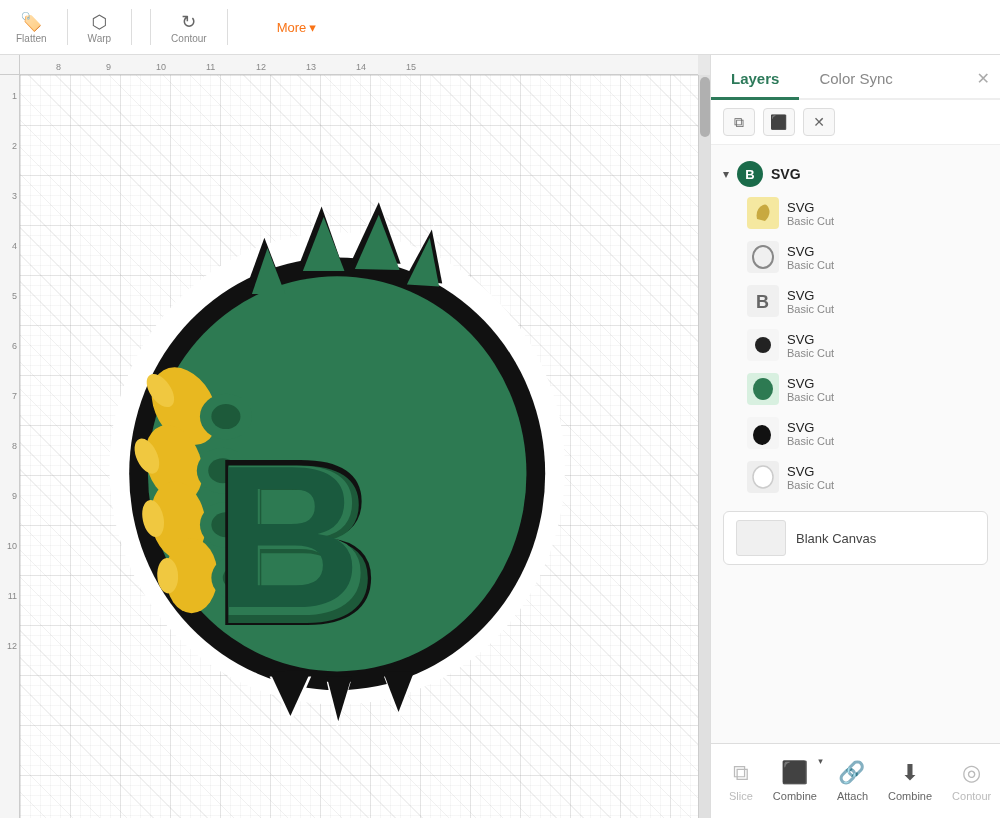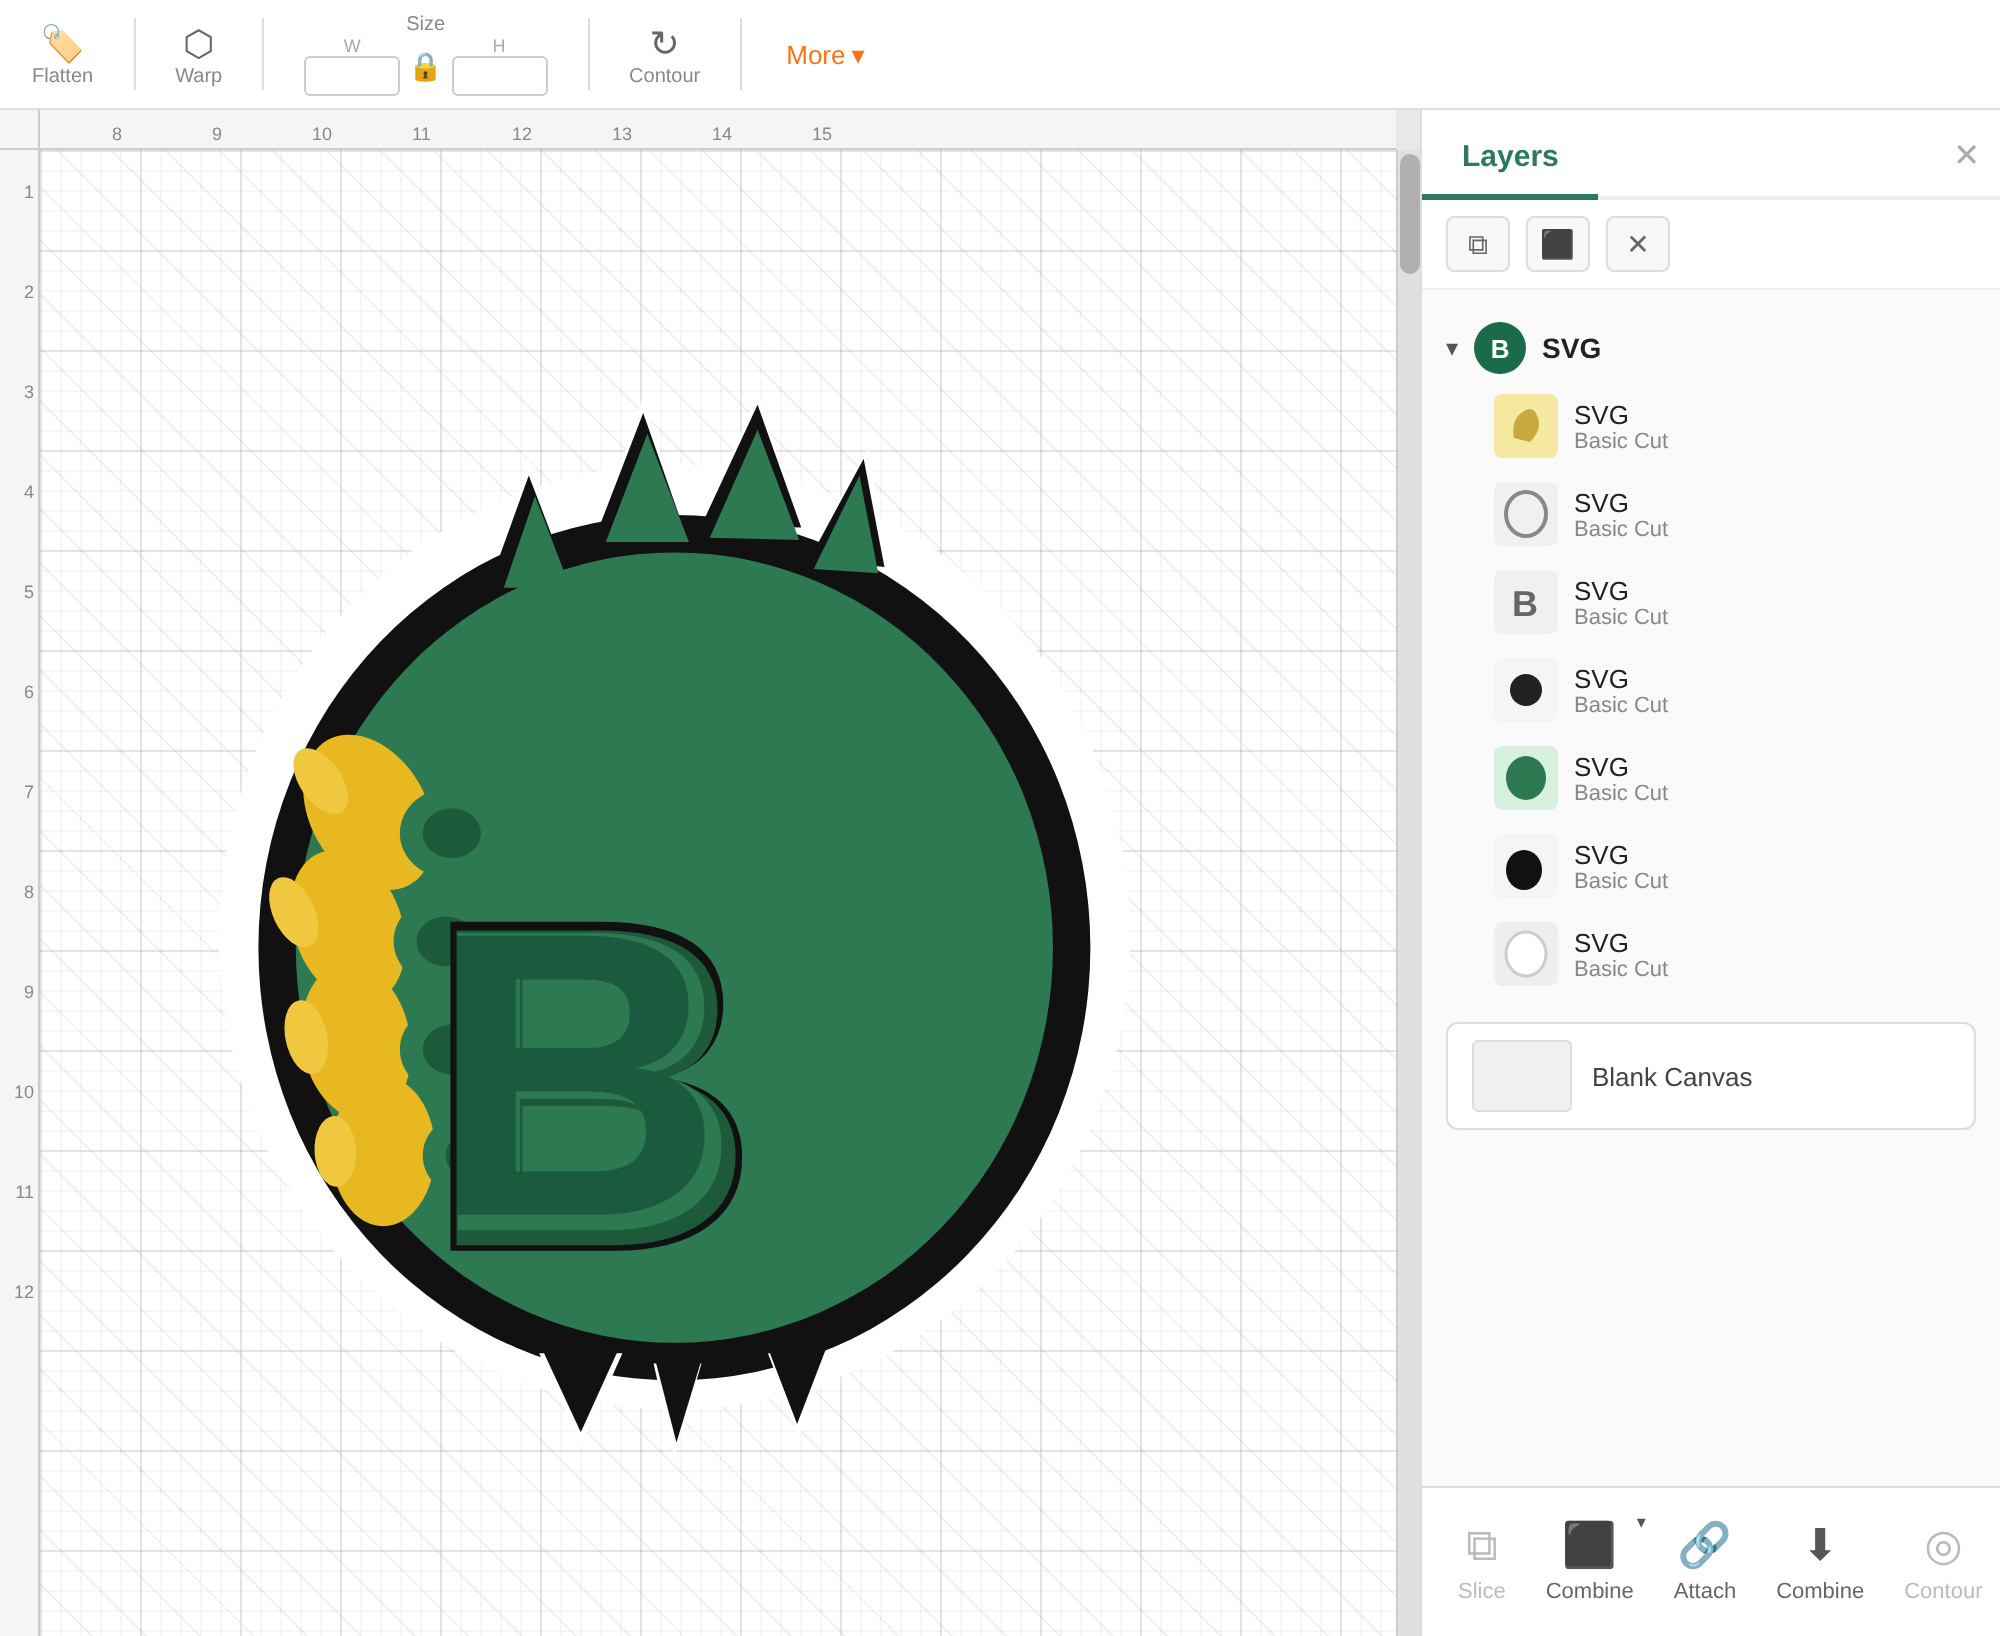--- a/index.html
+++ b/index.html
@@ -63,20 +63,21 @@
     .more-btn {
       display: flex;
       align-items: flex-end;
       gap: 3px;
       background: none;
       border: none;
       font-size: 13px;
       color: #f97316;
       cursor: pointer;
       padding: 4px 8px;
+      margin-left: 27px;
     }
     .lock-icon {
       font-size: 14px;
       color: #999;
       cursor: pointer;
     }
     .rotate-icon {
       font-size: 18px;
       color: #666;
     }
@@ -415,34 +416,20 @@
   <div class="toolbar-group">
     <span class="tb-icon">🏷️</span>
     <span class="tb-label">Flatten</span>
   </div>
   <div class="toolbar-sep"></div>
   <div class="toolbar-group">
     <span class="tb-icon">⬡</span>
     <span class="tb-label">Warp</span>
   </div>
   <div class="toolbar-sep"></div>
-  <div class="toolbar-group">
-    <span class="tb-label">Size</span>
-    <div style="display:flex;gap:4px;align-items:center;">
-      <div class="toolbar-field">
-        <label>W</label>
-        <input class="toolbar-input" value="" style="background: rgb(255, 255, 255);">
-      </div>
-      <span class="lock-icon">🔒</span>
-      <div class="toolbar-field">
-        <label>H</label>
-        <input class="toolbar-input" value="" style="">
-      </div>
-    </div>
-  </div>
   <div class="toolbar-sep"></div>
   <div class="toolbar-group">
     <span class="rotate-icon">↻</span>
     <span class="tb-label">Contour</span>
   </div>
   <div class="toolbar-sep"></div>
   <button class="more-btn">
     <span>More</span>
     <span>▾</span>
   </button>
@@ -546,20 +533,21 @@
 
     <div class="scrollbar-right">
       <div class="scrollbar-thumb"></div>
     </div>
   </div>
 
   <div class="right-panel">
 
     <div class="panel-tabs">
       <div class="panel-tab active">Layers</div>
+      <div class="panel-tab">Color Sync</div>
       <span class="panel-tab-close">✕</span>
     </div>
 
     <div class="layer-actions">
       <div class="layer-action-btn">⧉</div>
       <div class="layer-action-btn">⬛</div>
       <div class="layer-action-btn">✕</div>
     </div>
 
     <div class="layers-list">

